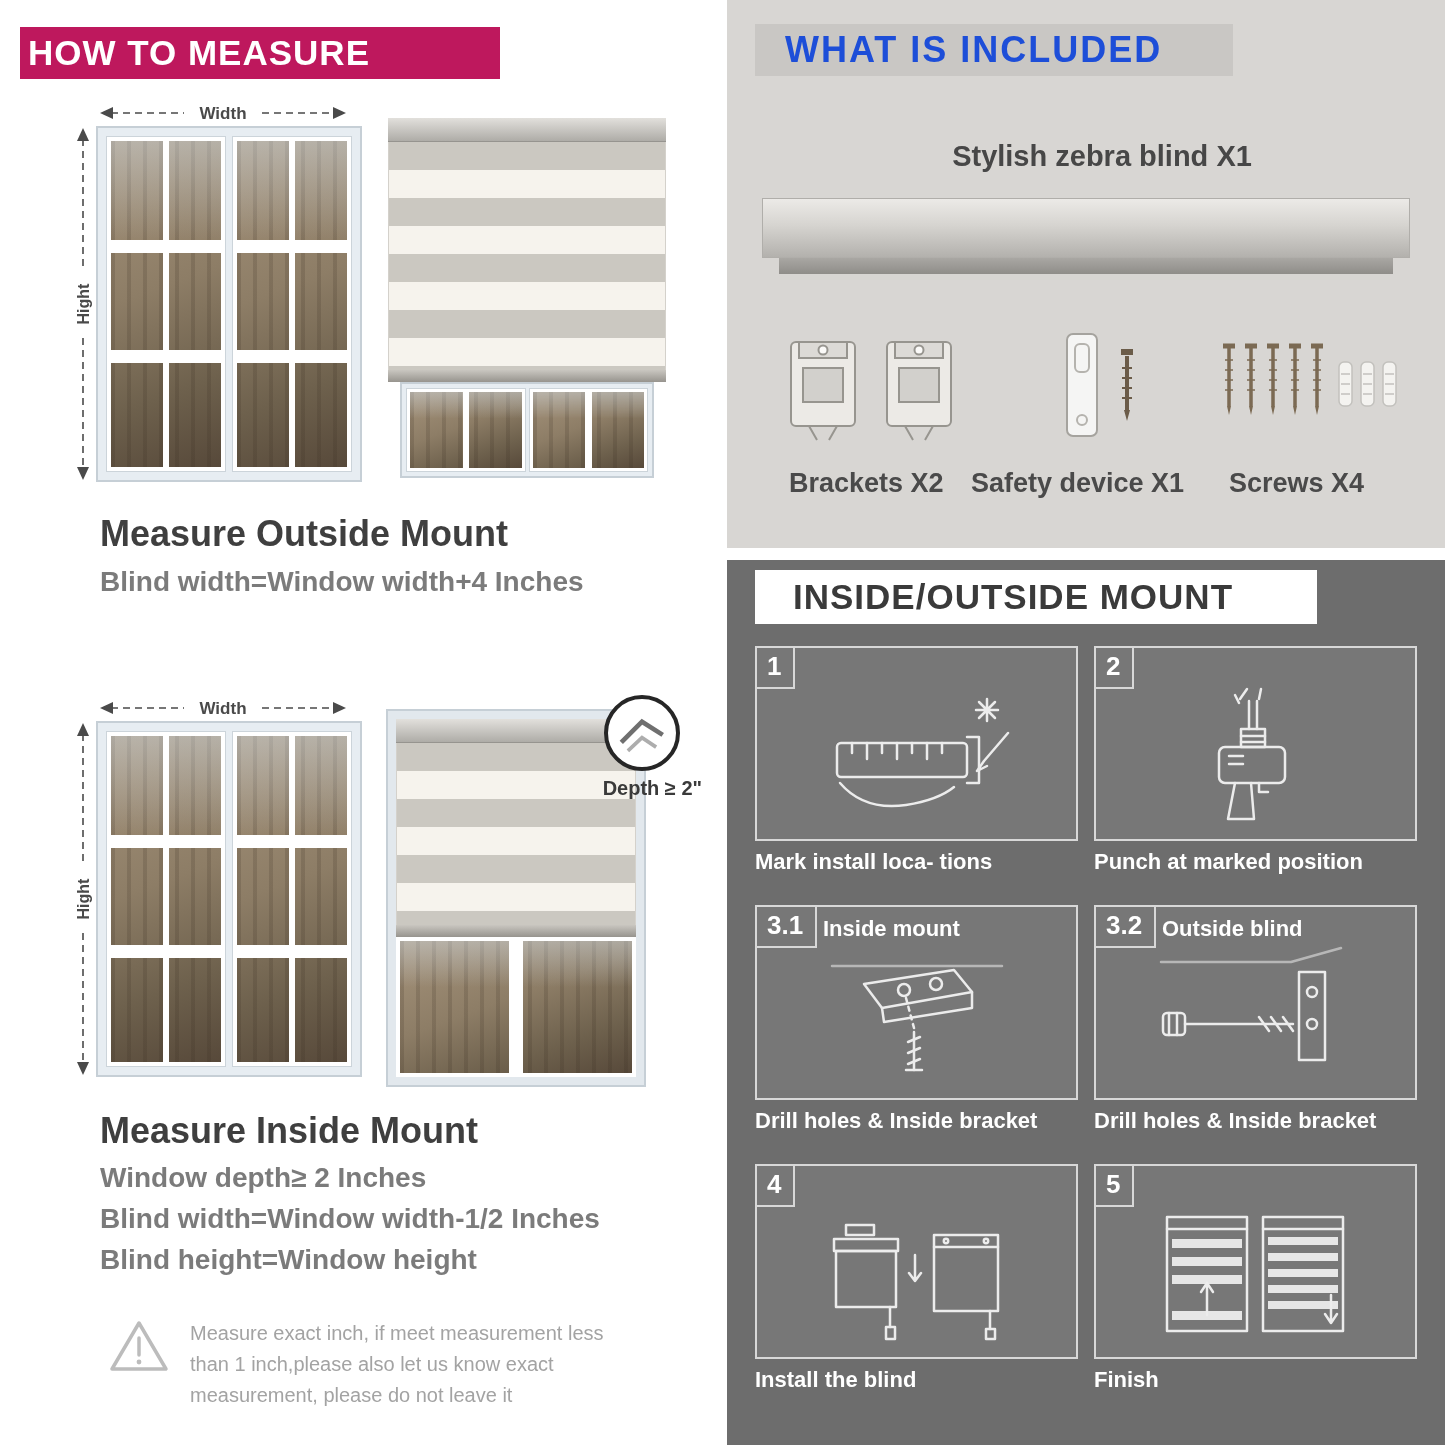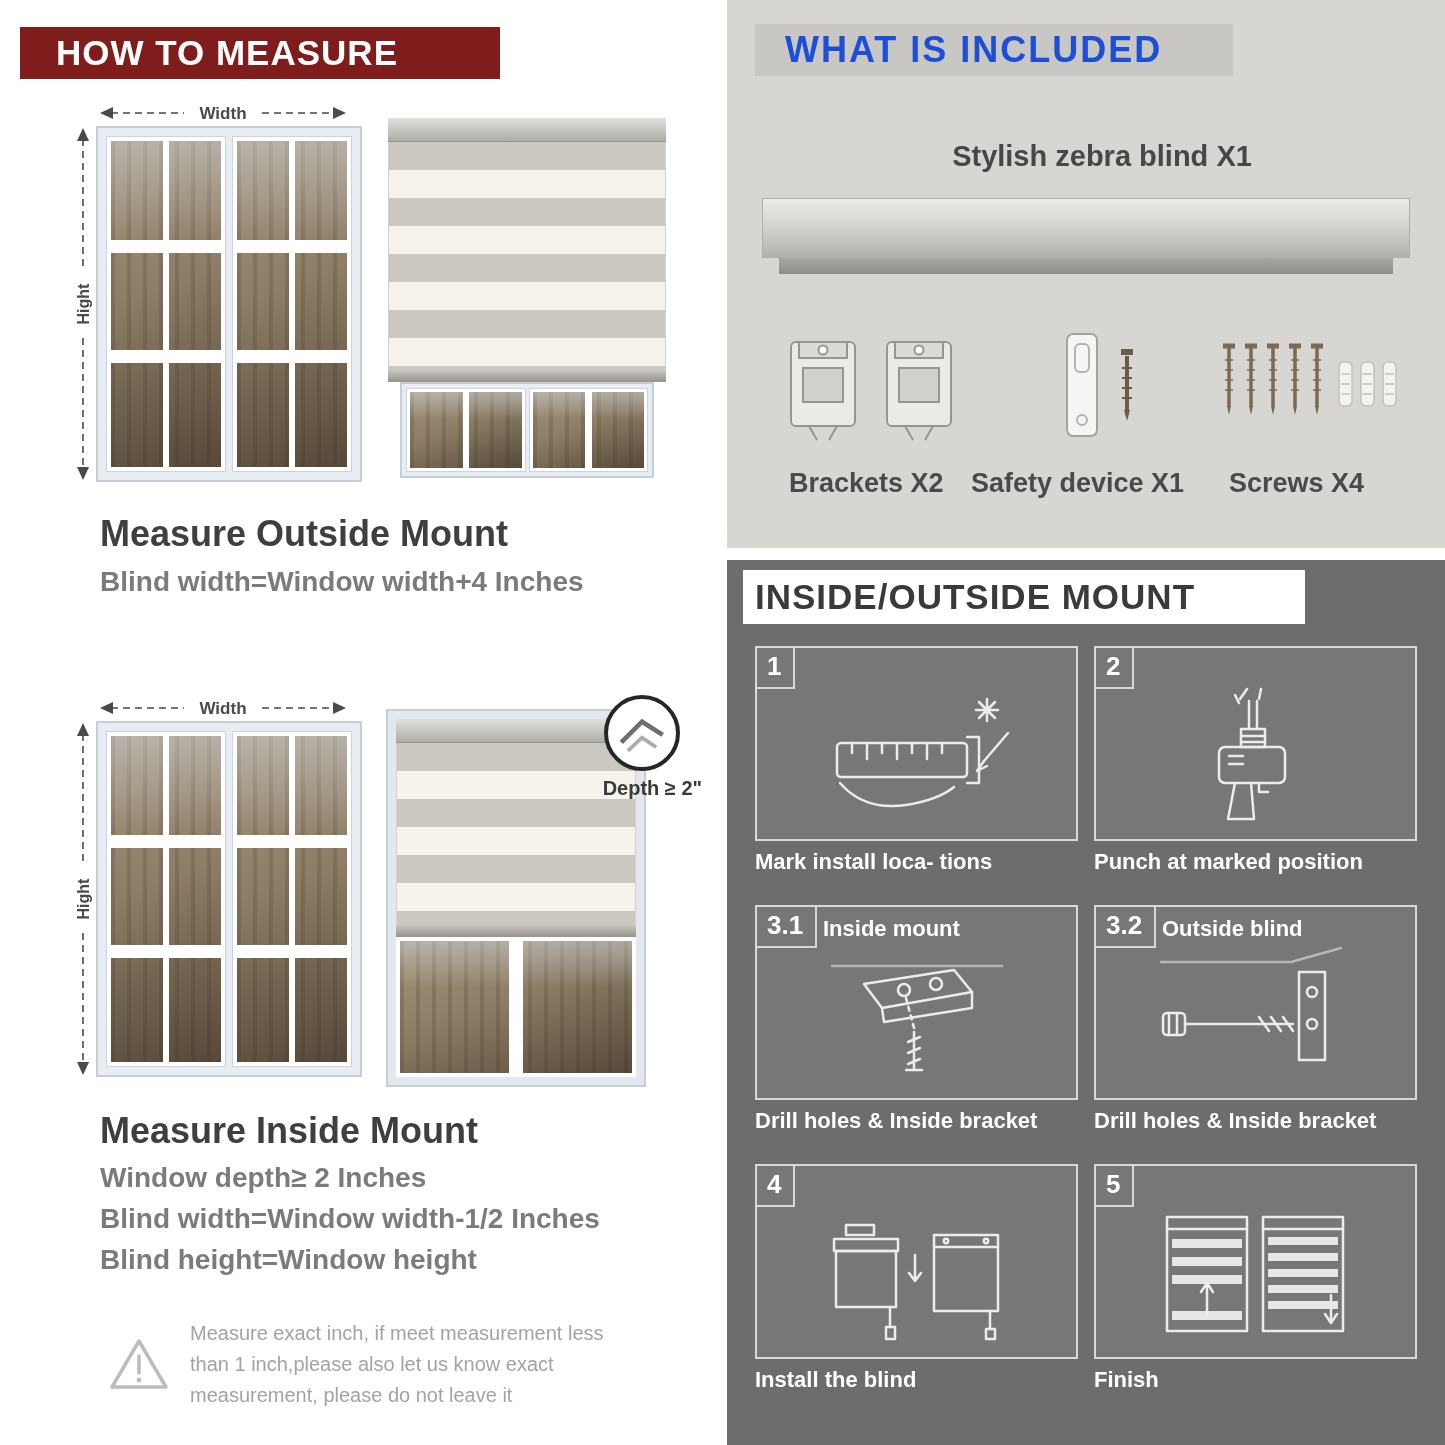--- a/index.html
+++ b/index.html
@@ -3,22 +3,22 @@
 <meta charset="utf-8">
 <style>
   * { margin:0; padding:0; box-sizing:border-box; }
   html,body { width:1445px; height:1445px; }
   body { font-family:"Liberation Sans", sans-serif; background:#fff; }
   .page { position:relative; width:1445px; height:1445px; overflow:hidden; background:#fff; }
   svg text { font-family:"Liberation Sans", sans-serif; }
 
   
   .howto-banner { position:absolute; left:20px; top:27px; width:480px; height:52px;
-    background:#7f1d1d; color:#fff; font-weight:bold; font-size:35px; line-height:52px;
-    padding-left:36px; letter-spacing:1px; }
+    background:#be185d; color:#fff; font-weight:bold; font-size:35px; line-height:52px;
+    padding-left:8px; letter-spacing:1px; }
 
   .illus-outside { position:absolute; left:70px; top:100px; width:600px; height:398px; display:flex; }
   .illus-inside  { position:absolute; left:70px; top:695px; width:600px; height:400px; display:flex; }
 
   .win-wrap { width:292px; }
   .arrow-top { margin-left:28px; height:26px; }
   .h-arrow-svg { width:250px; height:26px; display:block; }
   .win-row { display:flex; }
   .v-arrow-svg { width:26px; height:356px; display:block; }
   .window { flex:1; height:356px; background:#e7edf2; border:2px solid #c6cfd6;
@@ -64,21 +64,21 @@
   .sec-title { position:absolute; left:100px; font-size:36px; font-weight:bold; color:#3f3f3f; }
   .sec-line  { position:absolute; left:100px; font-size:28px; font-weight:bold; color:#7b7b7b; }
   .t-out   { top:513px; }
   .l-out1  { top:566px;text-align:center; }
   .l-out2  { top:607px; }
   .t-in    { top:1110px; }
   .l-in1   { top:1162px; }
   .l-in2   { top:1203px; }
   .l-in3   { top:1244px; }
 
-  .warning { position:absolute; left:108px; top:1318px; width:545px; display:flex; gap:20px; align-items:center; }
+  .warning { position:absolute; left:108px; top:1318px; width:545px; display:flex; gap:20px; }
   .warn-text { font-size:20px; color:#a3a3a3; line-height:1.55; width:440px; }
 
   
   .included-panel { position:absolute; left:727px; top:0; width:718px; height:548px; background:#d8d6d3; }
   .included-banner { position:absolute; left:28px; top:24px; width:478px; height:52px;
     background:#c9c7c4; color:#1d4ed8; font-size:36px; font-weight:bold; line-height:52px;
     padding-left:30px; letter-spacing:2px; }
   .product-name { position:absolute; left:16px; top:140px; width:100%; text-align:center;
     font-size:29px; font-weight:bold; color:#474747; }
   .headrail { position:absolute; left:35px; top:198px; width:648px; height:60px;
@@ -88,23 +88,23 @@
   .part-icon { position:absolute; }
   .pi-brackets { left:58px; top:330px; }
   .pi-safety   { left:322px; top:328px; }
   .pi-screws   { left:488px; top:332px; }
   .part-label { position:absolute; top:468px; font-size:27px; font-weight:bold; color:#4a4a4a; }
   .pl-brackets { left:62px; }
   .pl-safety   { left:244px; }
   .pl-screws   { left:502px; }
 
   .mount-panel { position:absolute; left:727px; top:560px; width:718px; height:885px; background:#6d6d6d; }
-  .mount-banner { position:absolute; left:16px; top:10px; width:562px; height:54px;
+  .mount-banner { position:absolute; left:28px; top:10px; width:562px; height:54px;
     background:#fff; color:#3a3a3a; font-size:35px; font-weight:bold; line-height:54px;
-    padding-left:12px; letter-spacing:1px; }
+    padding-left:38px; letter-spacing:1px; }
   .steps { position:absolute; left:28px; top:86px; width:662px;
     display:grid; grid-template-columns:1fr 1fr; column-gap:16px; row-gap:30px; }
   .step-box { position:relative; height:195px; border:2px solid #d8d8d8; background:#777; }
   .step-num { position:absolute; left:0; top:0; color:#fff; font-size:26px; font-weight:bold;
     padding:3px 12px 5px 10px; border-right:2px solid #d8d8d8; border-bottom:2px solid #d8d8d8; }
   .step-label { position:absolute; left:66px; top:9px; color:#fff; font-size:22px; font-weight:bold; }
   .step-art { position:absolute; left:0; right:0; top:28px; bottom:4px;
     display:flex; align-items:center; justify-content:center; }
   .art { stroke:#ececec; stroke-width:2.5; fill:none; stroke-linecap:round; stroke-linejoin:round; }
   .art .fillstripe { fill:#e6e6e6; stroke:none; }

